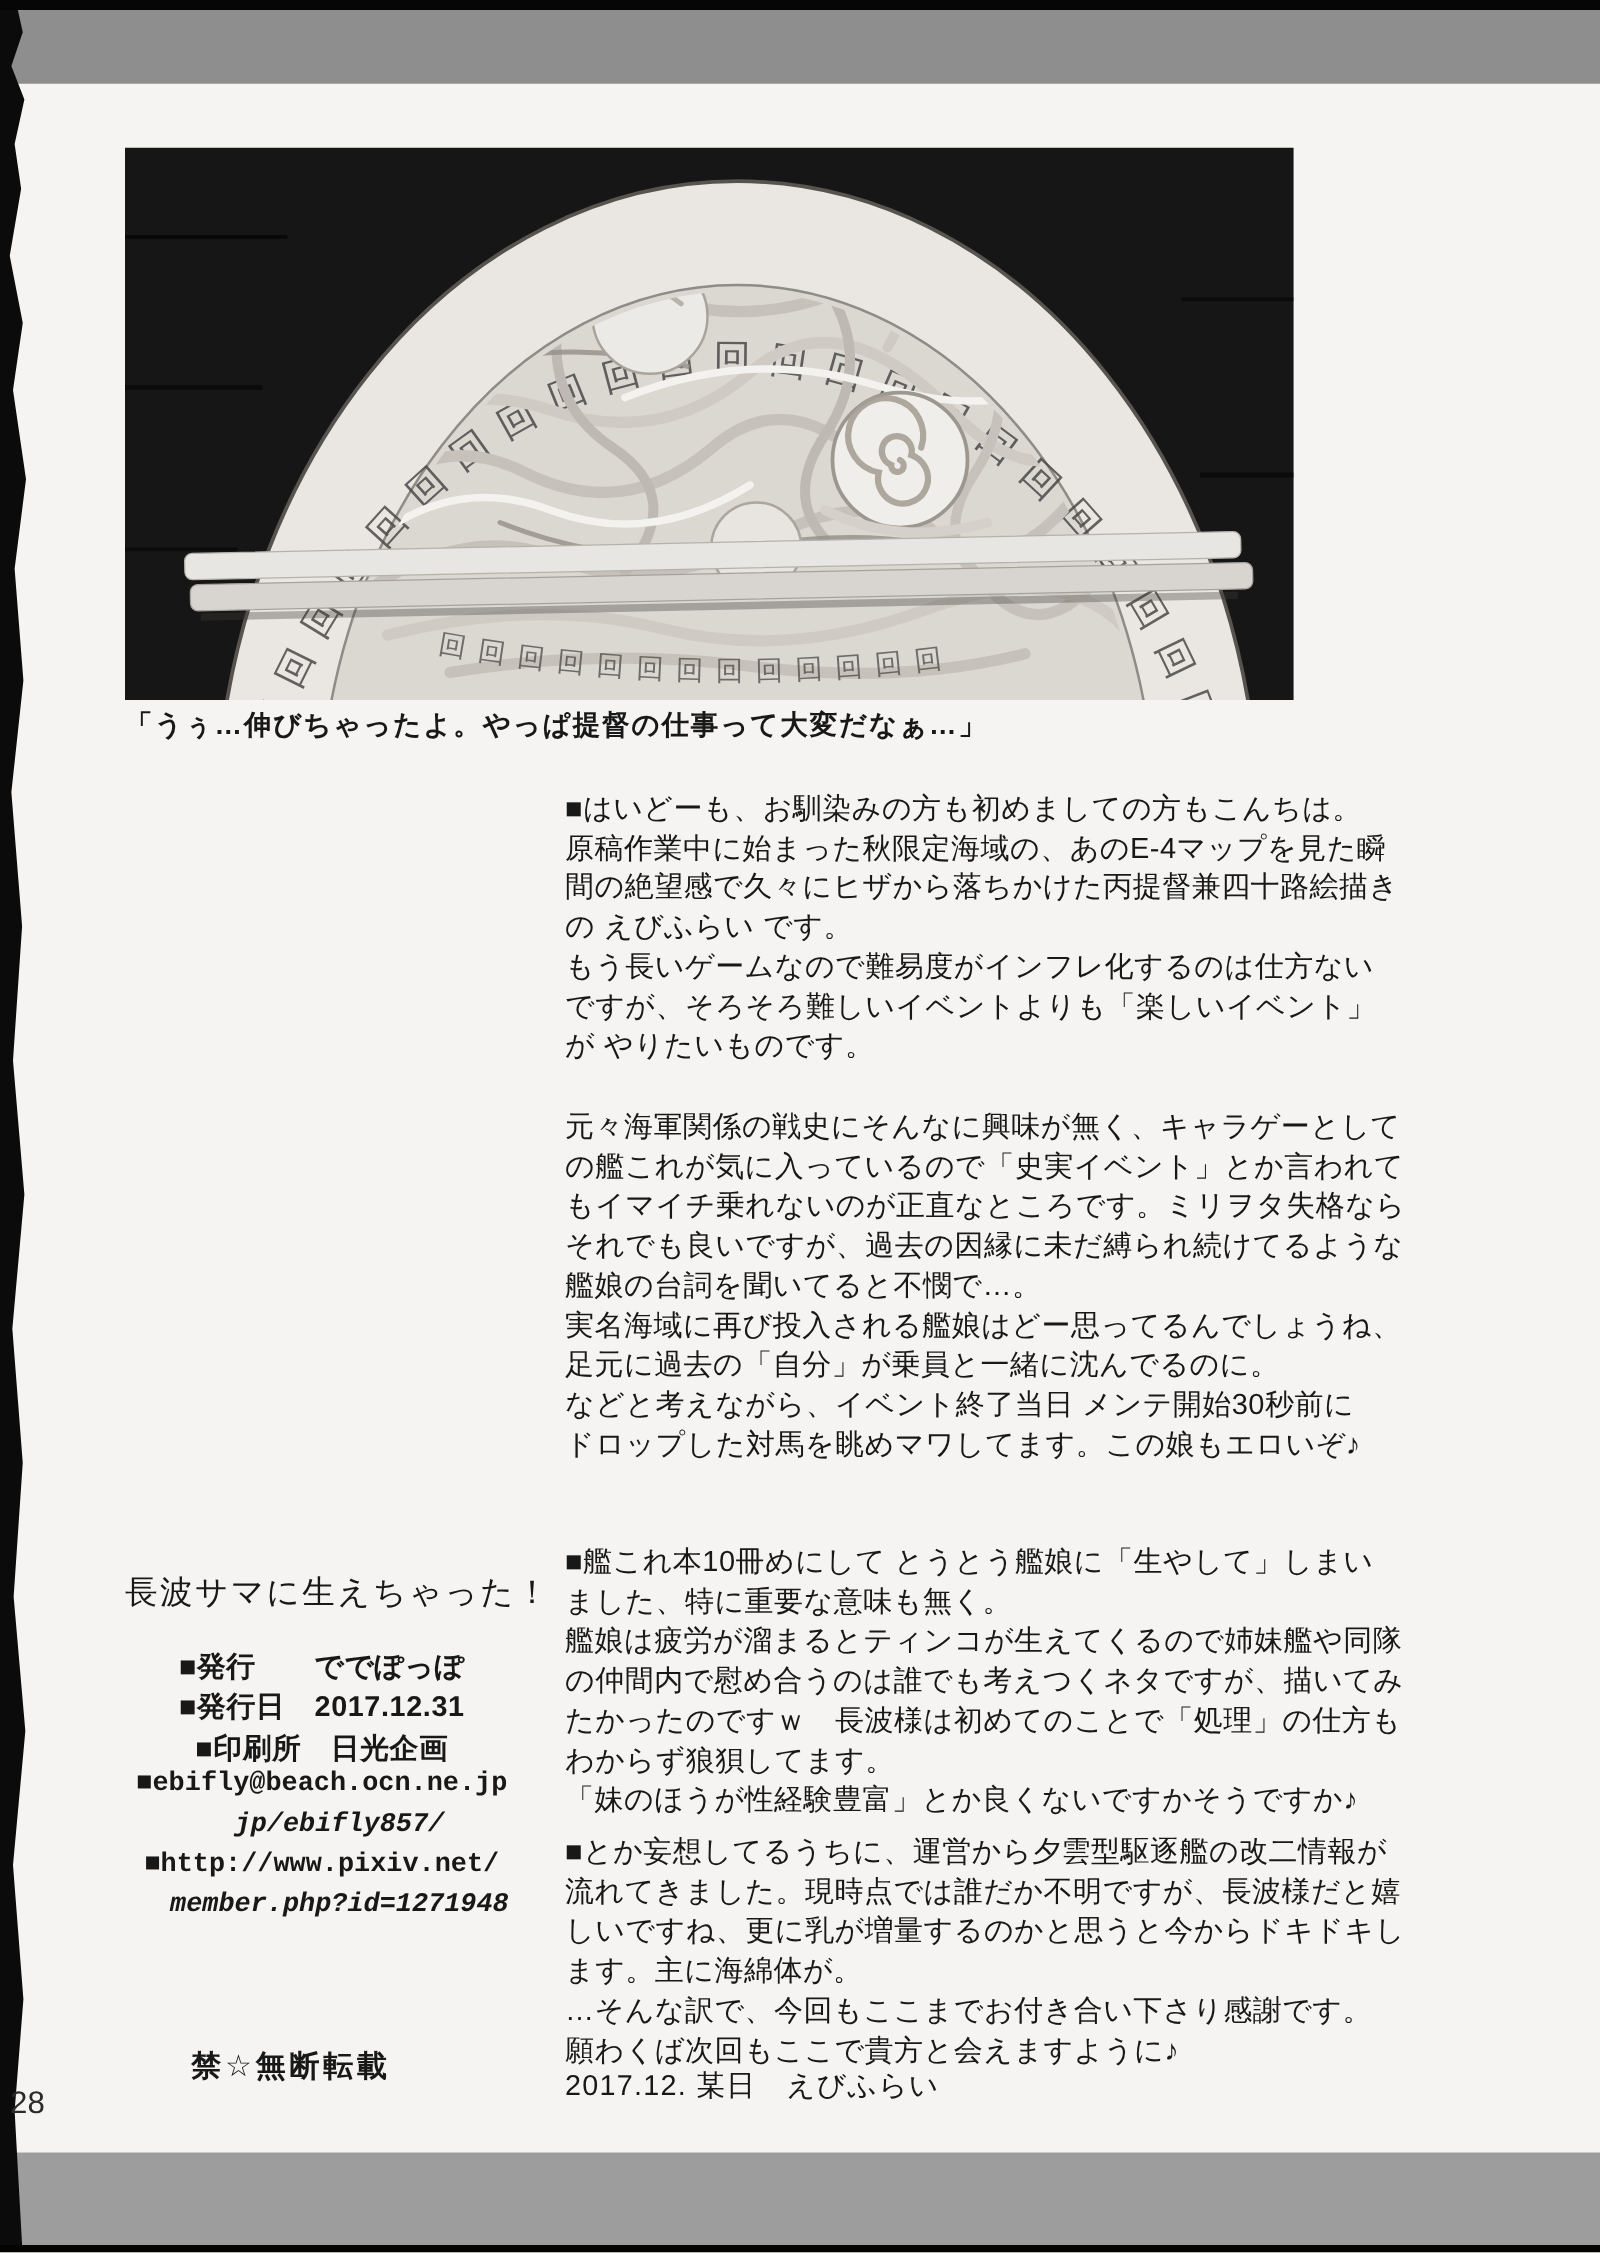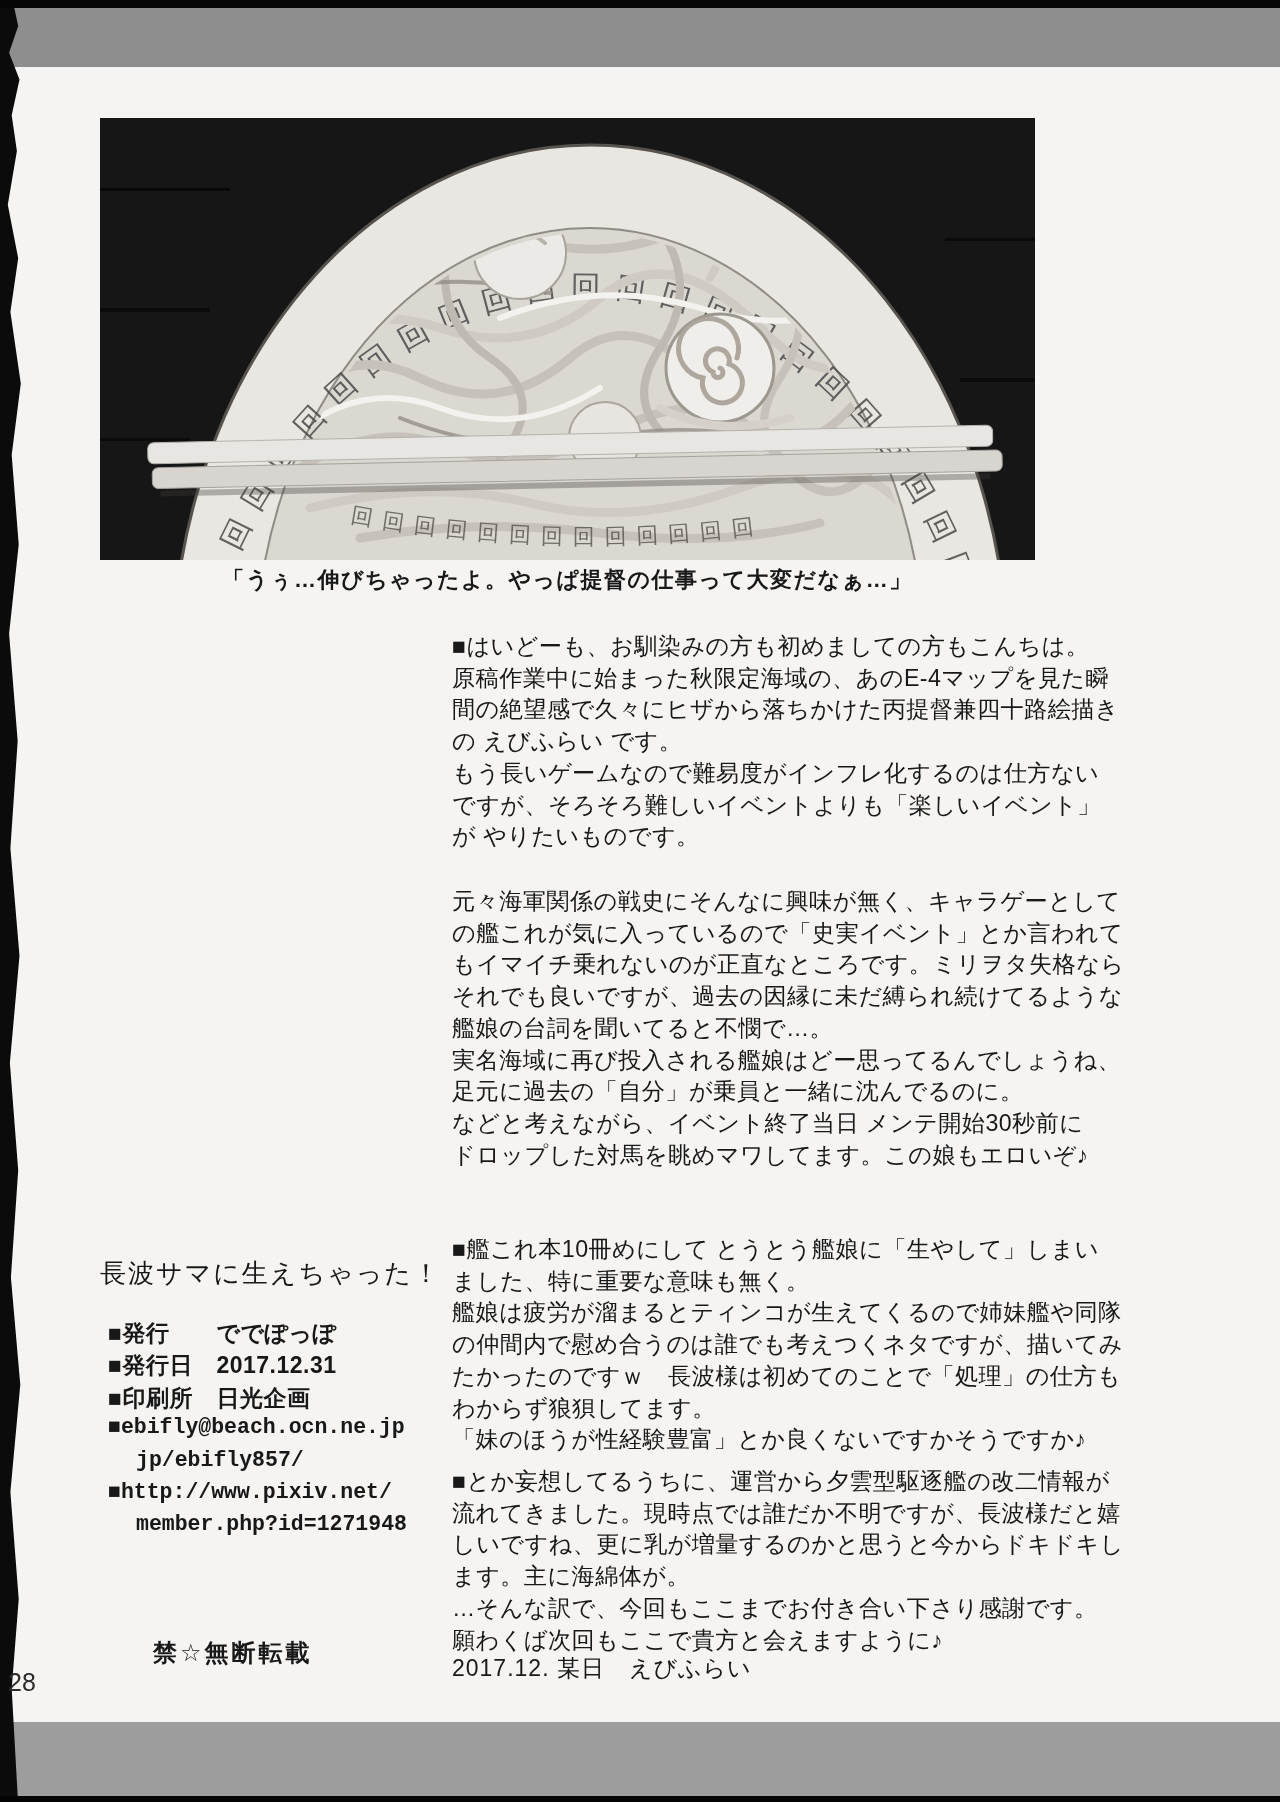--- a/index.html
+++ b/index.html
@@ -15,48 +15,48 @@
   #bottom-band{left:0;top:1722px;width:1280px;height:74px;background:#9d9d9d;}
   #bottom-black{left:0;top:1796px;width:1280px;height:6px;background:#040404;}
   #torn-edge{
     left:0;top:8px;width:26px;height:1788px;background:#0b0b0b;z-index:5;
     clip-path:polygon(0% 0%,55% 0%,70% 1%,35% 2.5%,75% 4%,45% 6%,65% 8%,30% 11%,
       70% 14%,40% 17%,80% 21%,45% 25%,72% 30%,35% 35%,68% 41%,40% 47%,
       75% 53%,38% 59%,70% 65%,42% 71%,78% 77%,40% 83%,72% 89%,45% 94%,68% 100%,0% 100%);
   }
   #photo-frame{left:100px;top:118px;width:935px;height:442px;}
   #photo-caption{
-    left:100px;top:565px;width:935px;text-align:center;
+    left:100px;top:565px;width:935px;
     font-size:22px;font-weight:bold;letter-spacing:1.5px;white-space:nowrap;
   }
   .para{
     left:452px;width:640px;
     font-size:23.2px;line-height:31.7px;letter-spacing:0.4px;
     white-space:pre;
   }
   #para-1{top:631px;}
   #para-2{top:886px;}
   #para-3{top:1234px;}
   #para-4{top:1466px;}
   #signoff{
     left:452px;top:1653px;width:614px;text-align:left;
     font-size:23px;letter-spacing:1px;white-space:nowrap;
   }
   #doujin-title{
     left:100px;top:1256px;font-size:26px;letter-spacing:2px;white-space:nowrap;
   }
-  #colophon{left:108px;top:1318px;}
+  #colophon{left:108px;top:1318px;text-align:center;}
   .colo-line{
     height:32.4px;font-size:23px;font-weight:bold;letter-spacing:0.5px;white-space:nowrap;
   }
   .colo-line.lat{
     font-family:"Liberation Mono","DejaVu Sans Mono",monospace;
     font-size:21.5px;letter-spacing:0;
   }
-  .colo-line.indent{padding-left:28px;}
+  .colo-line.indent{padding-left:28px;font-style:italic;}
   #no-repro{
     left:153px;top:1637px;font-size:24px;font-weight:bold;letter-spacing:3px;white-space:nowrap;text-align:right;
   }
   #page-number{
     left:8px;top:1668px;font-size:25px;color:#2a2a2a;z-index:6;white-space:nowrap;
   }
 </style>
 </head>
 <body>
 

